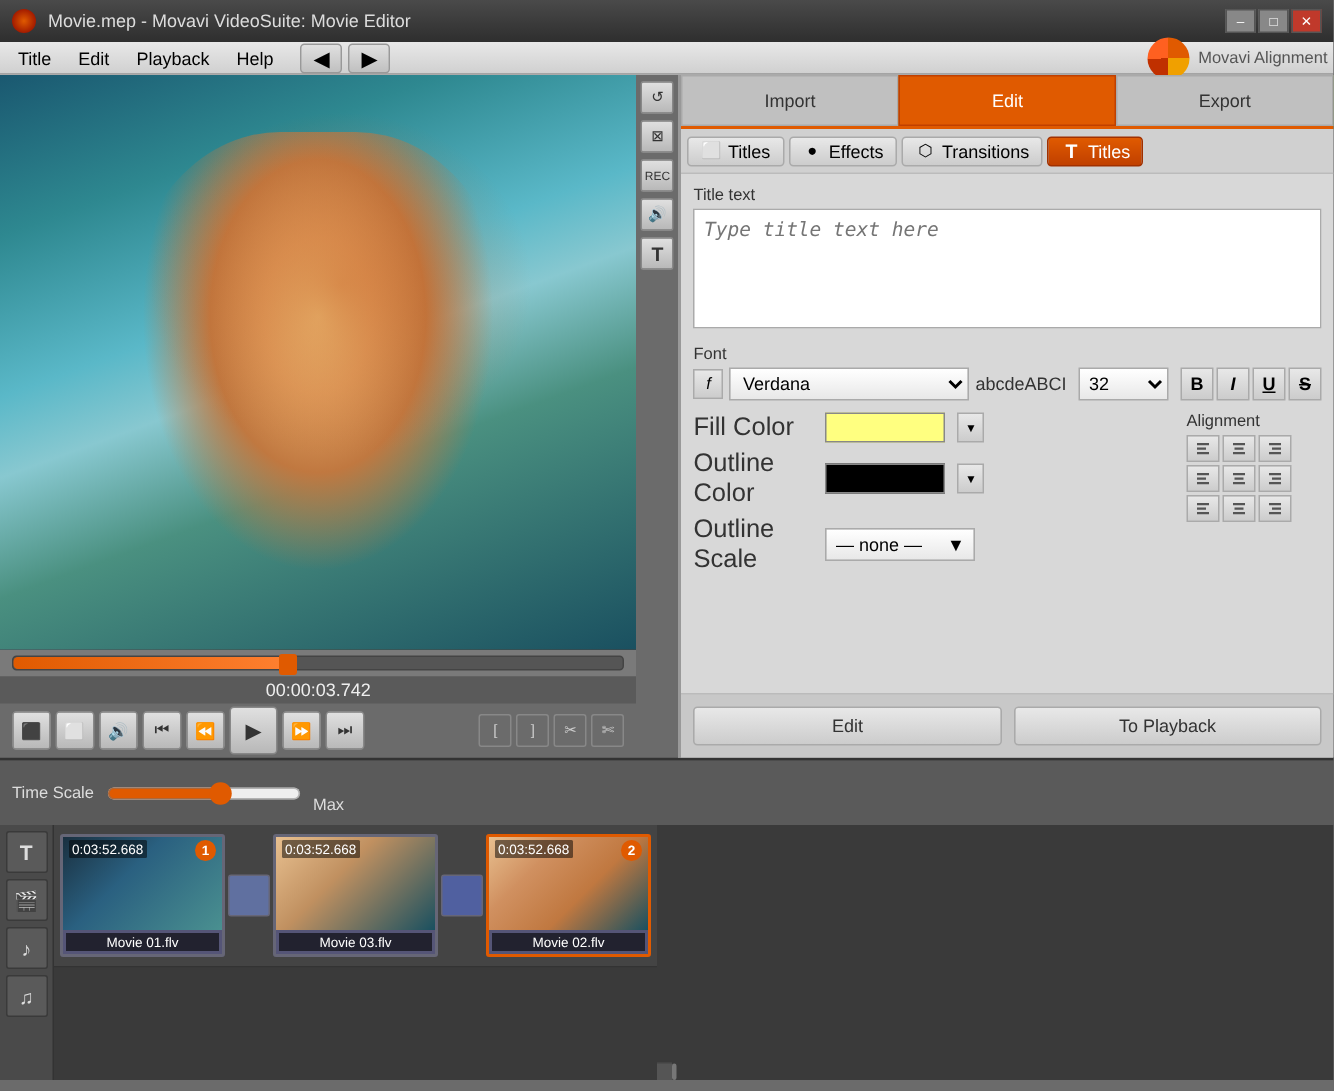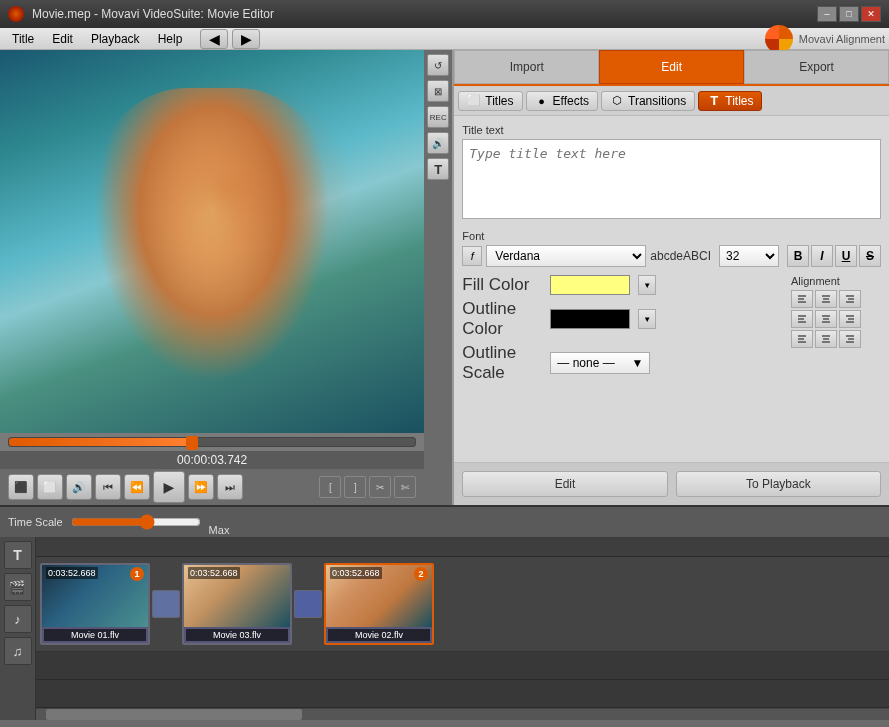--- a/index.html
+++ b/index.html
@@ -355,21 +355,21 @@
 
   <div style="display:flex;flex:1;">
 
     <div id="timeline-toolbar">
       <div class="tl-tool" style="font-weight:bold;font-size:14px;">T</div>
       <div class="tl-tool">🎬</div>
       <div class="tl-tool">♪</div>
       <div class="tl-tool">♫</div>
     </div>
 
-    <div id="timeline-tracks" style="flex:1;display:flex;flex-direction:column;">
+    <div id="timeline-tracks" style="flex:1;display:flex;">
 
       <div style="height:20px;background:#3e3e3e;border-bottom:1px solid #2a2a2a;"></div>
 
       <div id="video-track">
 
         <div class="clip-thumb">
           <div class="clip-preview girls"></div>
           <div class="clip-duration">0:03:52.668</div>
           <div class="clip-badge">1</div>
           <div class="clip-filename">Movie 01.flv</div>

